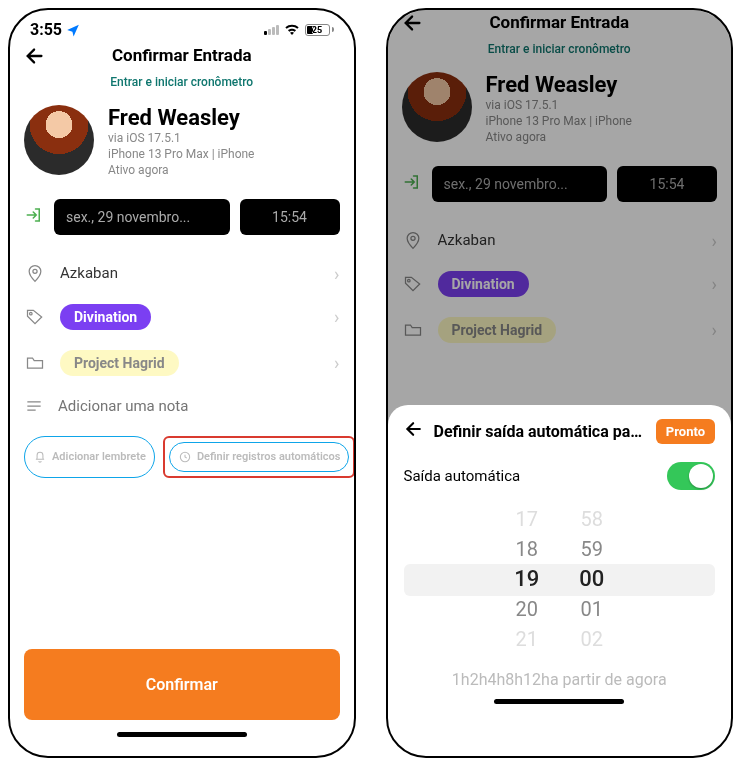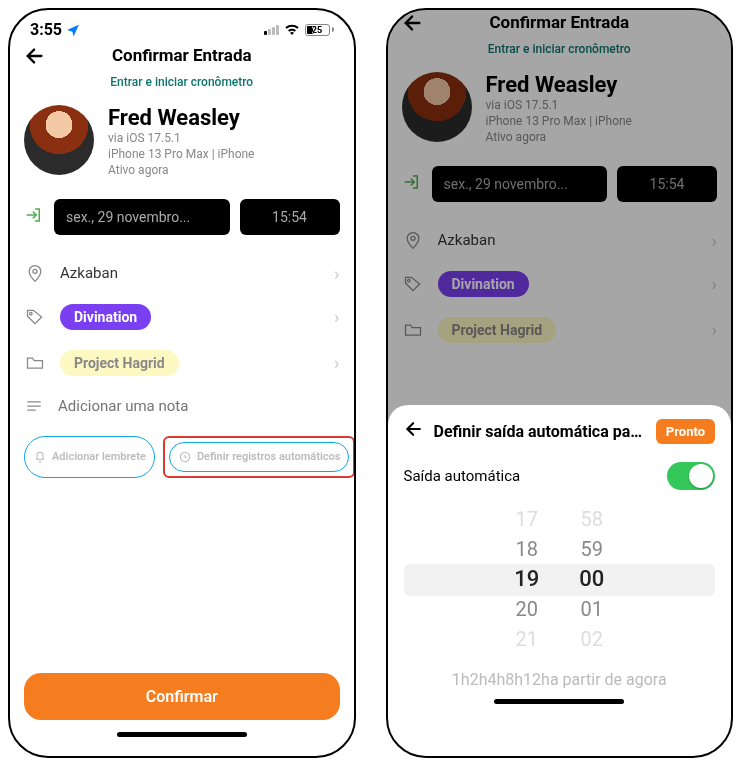--- a/index.html
+++ b/index.html
@@ -49,21 +49,21 @@
   .pill { display:inline-block; padding:5px 14px; border-radius:999px; font-size:14px; font-weight:700; }
   .pill.purple { background:#7b3ff2; color:#fff; }
   .pill.grey { background:#fef9c3; color:#888; }
   .note-row input { border:none; outline:none; font-size:15px; color:#aaa; background:transparent; width:100%; }
   
   .chips { display:flex; gap:8px; margin-top:10px; }
   .chip { flex:1; border:1px solid #0ea5e9; border-radius:999px; padding:7px 8px; display:flex; align-items:center; gap:5px; color:#bbb; font-size:11px; font-weight:600; justify-content:center; white-space:nowrap; }
   .chip svg { width:14px; height:14px; flex-shrink:0; }
   .highlight-wrap { border:2px solid #d93a2f; border-radius:6px; padding:4px; }
   
-  .confirm-btn { margin:10px 14px 6px; background:#f57c1f; color:#fff; text-align:center; padding:14px; border-radius:17px; font-size:16px; font-weight:600; }
+  .confirm-btn { margin:10px 14px 6px; background:#f57c1f; color:#fff; text-align:center; padding:26px; border-radius:8px; font-size:16px; font-weight:600; }
   .home-ind { width:130px; height:5px; background:#000; border-radius:3px; margin:6px auto 8px; }
 
   
   .sheet { position:absolute; left:0; right:0; bottom:0; background:#fff; border-radius:20px 20px 0 0; z-index:10; padding:14px 16px 0; }
   .sheet-head { display:flex; align-items:center; gap:10px; }
   .sheet-head h3 { flex:1; font-size:16px; font-weight:700; white-space:nowrap; overflow:hidden; text-overflow:ellipsis; }
   .done-btn { background:#f57c1f; color:#fff; font-size:13px; font-weight:700; padding:5px 10px; border-radius:6px; }
   .sheet-back { font-size:22px; font-weight:700; }
   .toggle-row { display:flex; align-items:center; justify-content:space-between; padding:18px 0 10px; font-size:15px; }
   .switch { width:48px; height:28px; background:#34c759; border-radius:999px; position:relative; }

